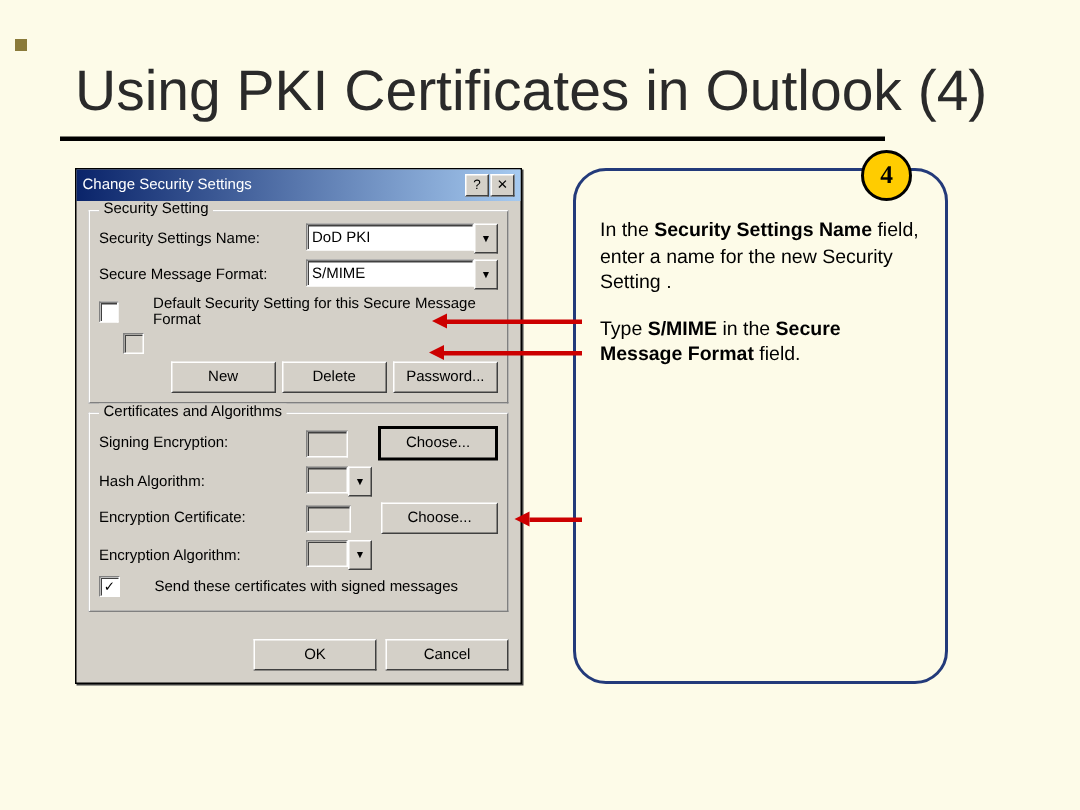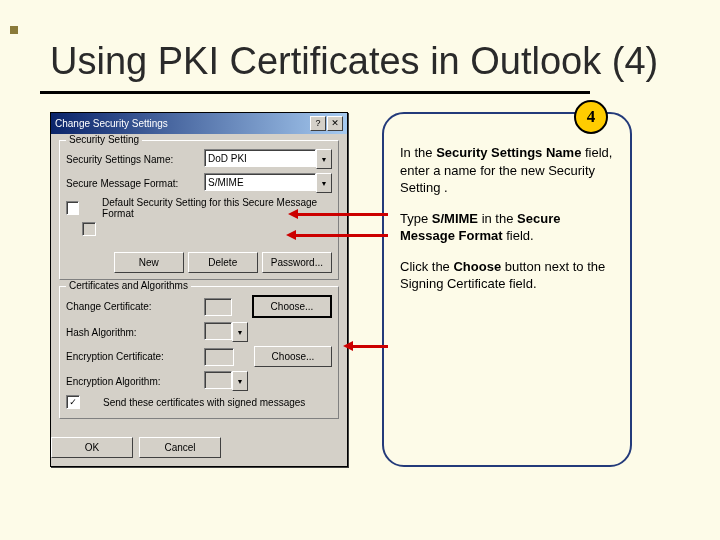--- a/index.html
+++ b/index.html
@@ -23,22 +23,22 @@
 .inp{flex:1;height:16px;background:#fff;border:1px solid #808080;border-right-color:#fff;border-bottom-color:#fff;box-shadow:inset 1px 1px 0 #404040;font-size:10px;padding:0 3px;display:flex;align-items:center}
 .inp.disabled{background:#d4d0c8;color:#808080}
 .combo{flex:1;display:flex}
 .combo .inp{flex:1}
 .combo-btn{width:14px;height:18px;background:#d4d0c8;border:1px solid #fff;border-right-color:#404040;border-bottom-color:#404040;display:flex;align-items:center;justify-content:center;font-size:7px}
 .btn{height:19px;background:#d4d0c8;border:1px solid #fff;border-right-color:#404040;border-bottom-color:#404040;font-size:10px;padding:0 8px;display:flex;align-items:center;justify-content:center;min-width:52px}
 .btn.wide{min-width:60px}
 .chk-row{display:flex;align-items:center;gap:23px;margin:3px 0;font-size:10px}
 .chk{width:12px;height:12px;background:#fff;border:1px solid #808080;border-right-color:#fff;border-bottom-color:#fff;box-shadow:inset 1px 1px 0 #404040;display:flex;align-items:center;justify-content:center;font-size:9px;line-height:1}
 .chk.disabled{background:#d4d0c8}
-.btn-row{display:flex;gap:4px;justify-content:flex-end;margin-top:16px}
-.foot-row{display:flex;gap:6px;padding:4px 8px 8px 0}
+.btn-row{display:flex;gap:4px;justify-content:flex-end;margin-top:5px}
+.foot-row{display:flex;gap:6px;justify-content:flex-end;padding:4px 8px 8px 0}
 
 
 .callout{width:214px;border:2px solid #233a7a;border-radius:22px;padding:30px 16px 18px 16px;font-size:13px;color:#000;position:relative;background:#fdfbe8;line-height:1.35;font-family:Verdana,sans-serif}
 .callout p{margin:0 0 13px 0}
 .callout p:last-child{margin-bottom:0}
 .badge{position:absolute;top:-14px;right:22px;width:30px;height:30px;border-radius:50%;background:#ffcc00;border:2px solid #000;display:flex;align-items:center;justify-content:center;font-weight:bold;font-size:17px;font-family:Verdana}
 
 
 .arrow{position:absolute;height:0}
 .arrow .line{position:absolute;height:3px;background:#cc0000}
@@ -98,21 +98,21 @@
           <div class="btn-row">
             <div class="btn">New</div>
             <div class="btn">Delete</div>
             <div class="btn">Password...</div>
           </div>
         </div>
 
         <div class="group">
           <div class="group-title">Certificates and Algorithms</div>
           <div class="row">
-            <div class="lbl">Change Certificate:</div>
+            <div class="lbl">Signing Encryption:</div>
             <div class="inp disabled"></div>
             <div class="btn wide" style="border:2px solid #000">Choose...</div>
           </div>
           <div class="row">
             <div class="lbl">Hash Algorithm:</div>
             <div class="combo">
               <div class="inp disabled"></div>
               <div class="combo-btn">
                   <span>▼</span>
                 </div>
@@ -146,21 +146,20 @@
       <div class="foot-row">
         <div class="btn" style="min-width:64px">OK</div>
         <div class="btn" style="min-width:64px">Cancel</div>
       </div>
     </div>
 
     <div class="callout">
       <div class="badge">4</div>
       <p><span>In the </span><b>Security Settings Name</b><span> field, enter a name for the new Security Setting .</span></p>
       <p><span>Type </span><b>S/MIME</b><span> in the </span><b>Secure Message Format</b><span> field.</span></p>
-      <p><span>Click the </span><b>Choose</b><span> button next to the Signing Certificate field.</span></p>
     </div>
 
   </div>
 </div>
 
 <div class="arrow" style="top:213px;left:298px">
   <div class="head"></div>
     <div class="line" style="width:90px;left:0"></div>
 </div>
 <div class="arrow" style="top:234px;left:296px">

